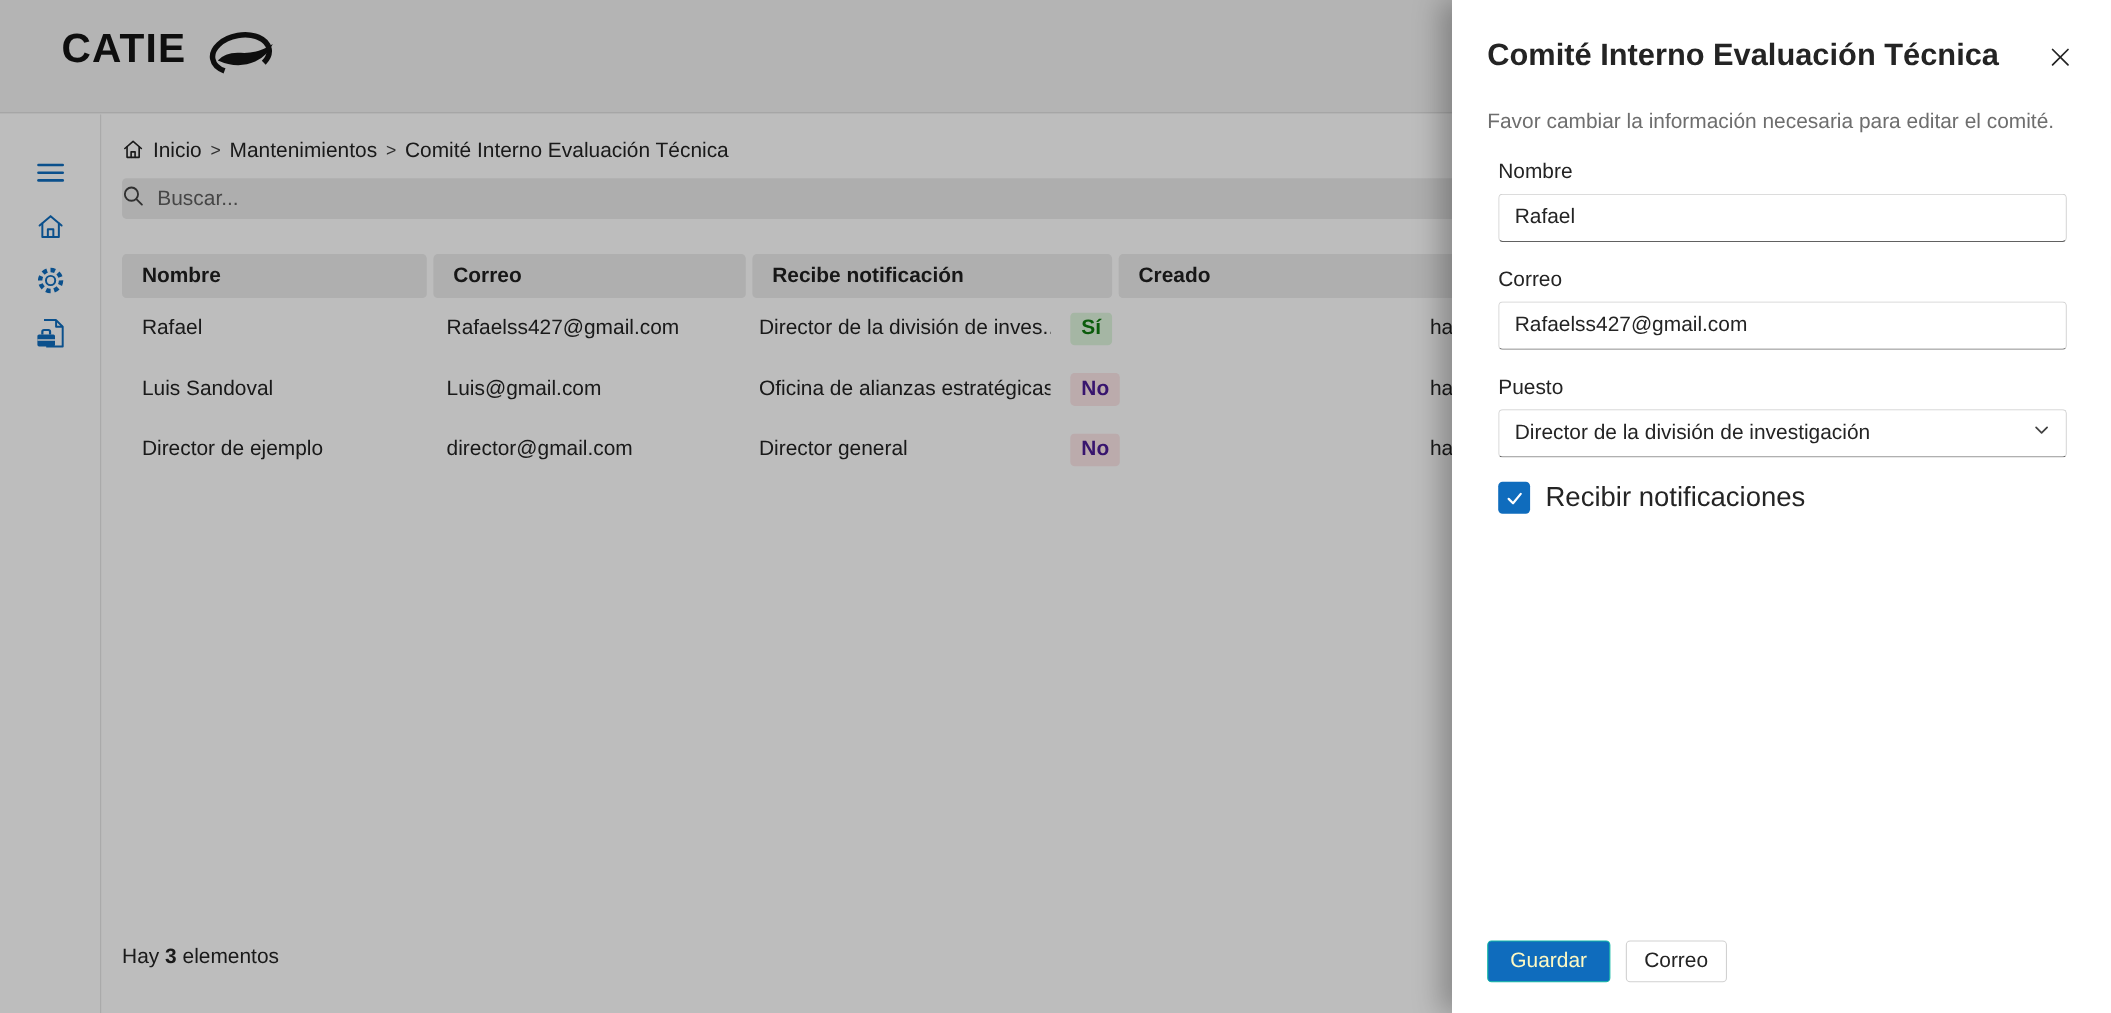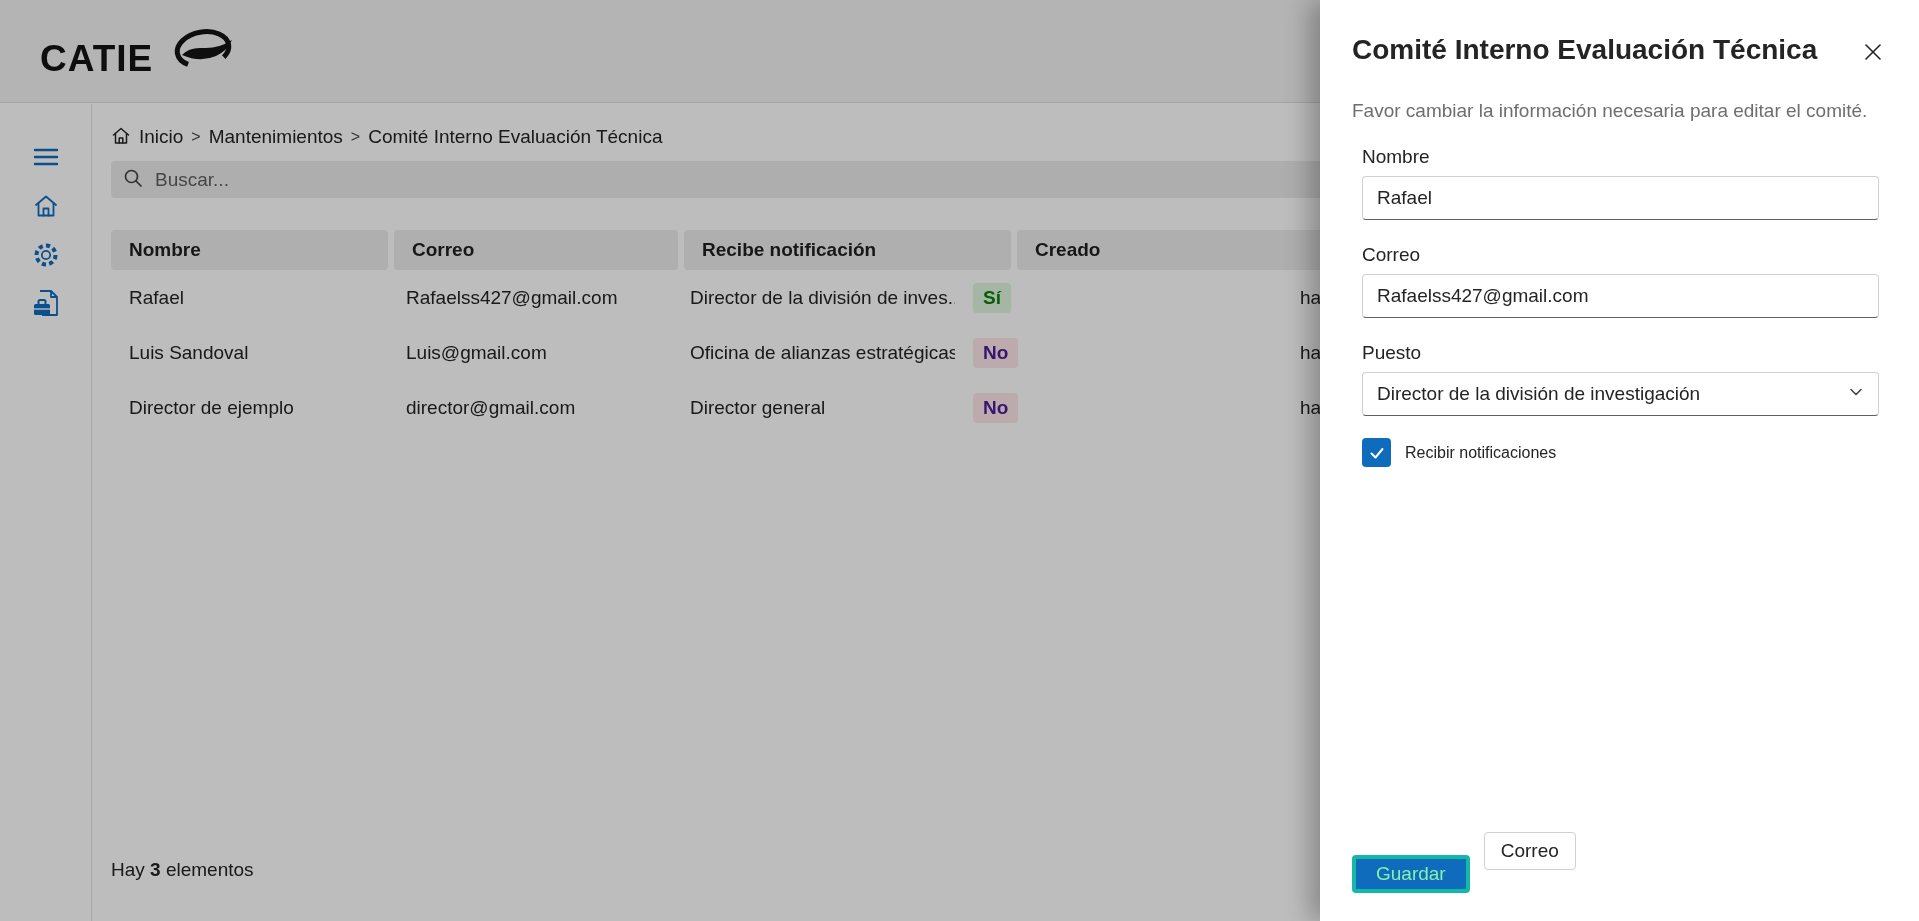--- a/index.html
+++ b/index.html
@@ -4,38 +4,38 @@
 <style>
   * { margin:0; padding:0; box-sizing:border-box; }
   html,body { width:1919px; height:921px; overflow:hidden; }
   body { font-family:"Liberation Sans", sans-serif; color:#242424; background:#fff; }
 
   .app { position:relative; width:1919px; height:921px; background:#fff; overflow:hidden; }
 
   
   .header { position:absolute; left:0; top:0; width:100%; height:103px;
             background:#f3f3f3; border-bottom:1px solid #dcdcdc; display:flex; align-items:center; }
-  .logo { display:flex; align-items:flex-end; margin-left:40px; gap:20px; }
+  .logo { display:flex; align-items:flex-start; margin-left:56px; gap:20px; }
   .logo-text { font-size:37px; font-weight:800; letter-spacing:1px; color:#141414; line-height:1; }
 
   
   .sidebar { position:absolute; left:0; top:104px; width:92px; height:817px;
              background:#fff; border-right:1px solid #e4e4e4;
              display:flex; flex-direction:column; align-items:center; padding-top:38px; gap:19px; }
   .side-btn { width:34px; height:30px; display:flex; align-items:center; justify-content:center; cursor:pointer; }
 
   
   .content { position:absolute; left:93px; top:104px; width:1826px; height:817px; background:#fff; }
 
   .breadcrumb { display:flex; align-items:center; gap:8px; margin:22px 0 0 18px; font-size:19px; color:#242424; }
   .crumb { white-space:nowrap; }
   .crumb-sep { font-size:16px; color:#424242; }
 
   .searchbar { display:flex; align-items:center; gap:12px; margin:13px 40px 0 18px;
-               height:37px; background:#ebebeb; border-radius:4px; padding:0 12px; }
+               height:37px; background:#ebebeb; border-radius:4px; padding:0 0; }
   .searchbar input { border:none; outline:none; background:transparent; font-size:19px;
                      font-family:"Liberation Sans", sans-serif; color:#242424; width:100%; }
   .searchbar input::placeholder { color:#5f5f5f; }
 
   .table { margin:32px 0 0 18px; }
   .t-head { display:flex; height:40px; }
   .t-row  { display:flex; height:55px; align-items:center; }
   .hcell { background:#ececec; border-radius:4px; margin-right:6px; display:flex; align-items:center;
            padding-left:18px; font-size:19px; font-weight:700; color:#1f1f1f; }
   .cell  { padding-left:18px; font-size:19px; color:#242424; white-space:nowrap; overflow:hidden; }
@@ -67,26 +67,26 @@
     border:1px solid #d1d1d1; border-bottom:1px solid #616161; border-radius:4px;
     font-size:19px; color:#242424; padding:0 14px;
     font-family:"Liberation Sans", sans-serif;
   }
   .text-input { display:block; outline:none; }
   .select-box { display:flex; align-items:center; justify-content:space-between; cursor:pointer; }
 
   .check-row { display:flex; align-items:center; gap:14px; margin:22px 0 0 10px; cursor:pointer; }
   .checkbox { width:29px; height:29px; border-radius:4px; background:#0f6cbd;
               display:flex; align-items:center; justify-content:center; }
-  .check-label { font-size:16px; color:#242424; }
+  .check-label { font-size:25px; color:#242424; }
 
   .drawer-actions { position:absolute; left:32px; bottom:28px; display:flex; gap:14px; }
   .btn { height:38px; border-radius:4px; font-size:19px; font-family:"Liberation Sans", sans-serif;
          display:flex; align-items:center; justify-content:center; cursor:pointer; }
-  .btn-primary { background:#0f6cbd; color:#86efac; border:4px solid #14b8a6; padding:0 20px;margin-top:23px; }
+  .btn-primary { background:#0f6cbd; color:#fef9c3; border:1px solid #14b8a6; padding:0 20px; }
   .btn-secondary { background:#fff; color:#242424; border:1px solid #d1d1d1; padding:0 16px; }
 </style>
 </head>
 <body>
 
 <div class="app">
 
   <div class="header">
     <div class="logo">
       <span class="logo-text">CATIE</span>

